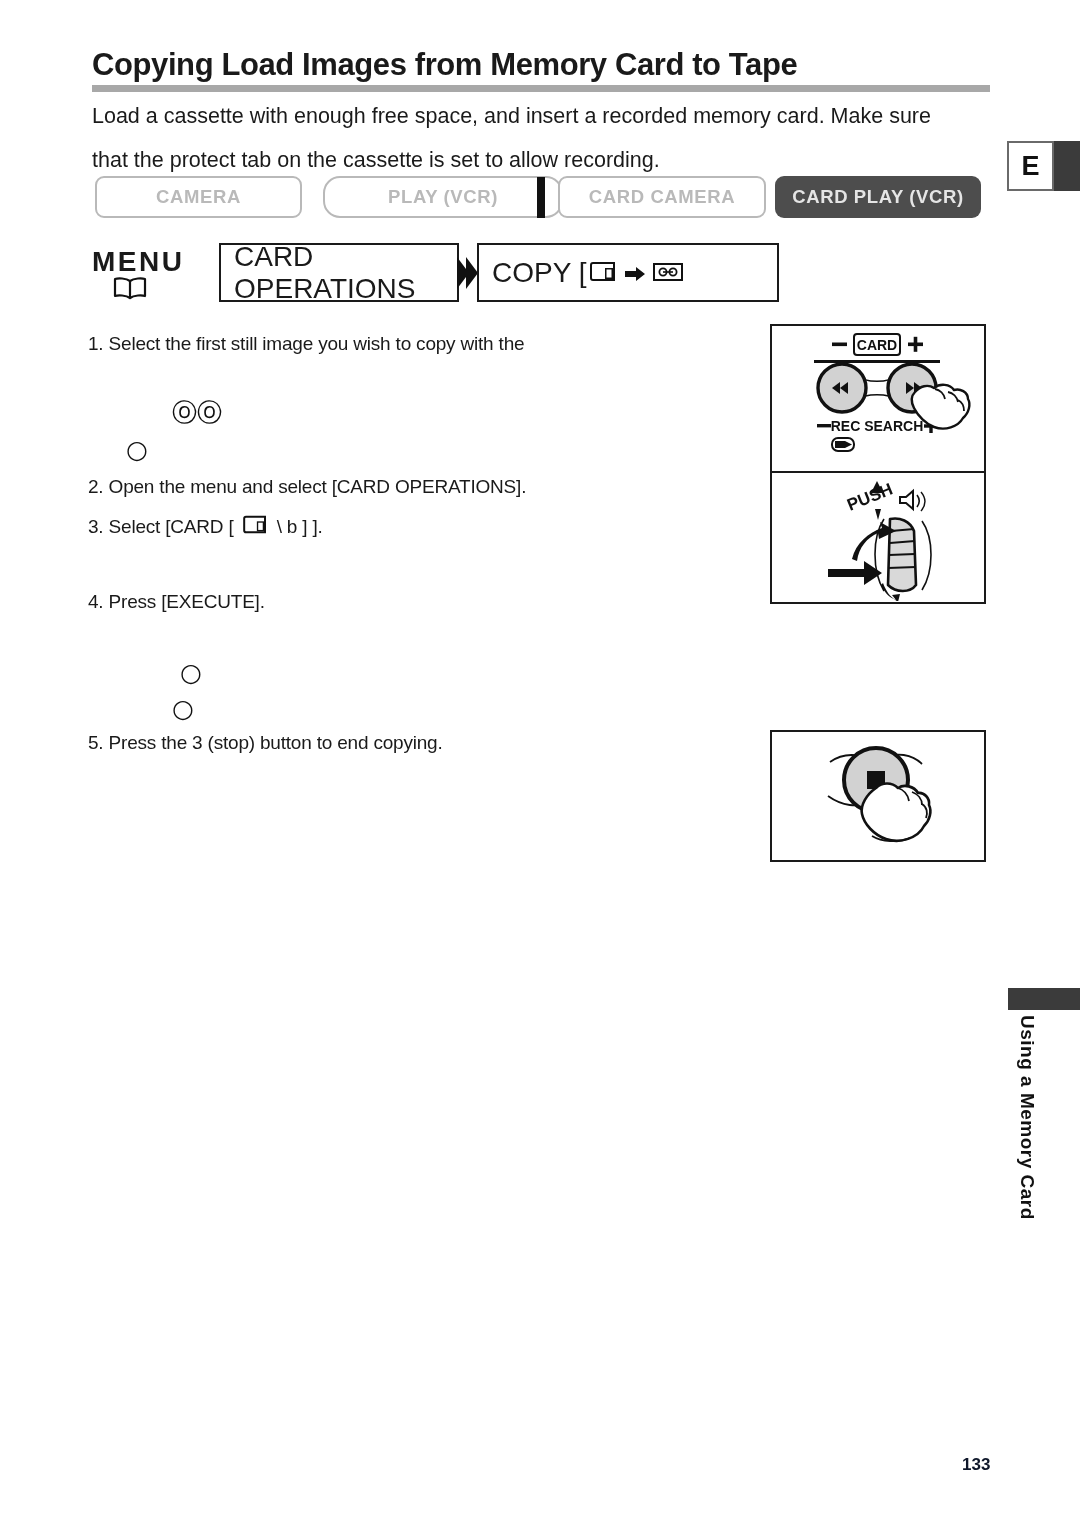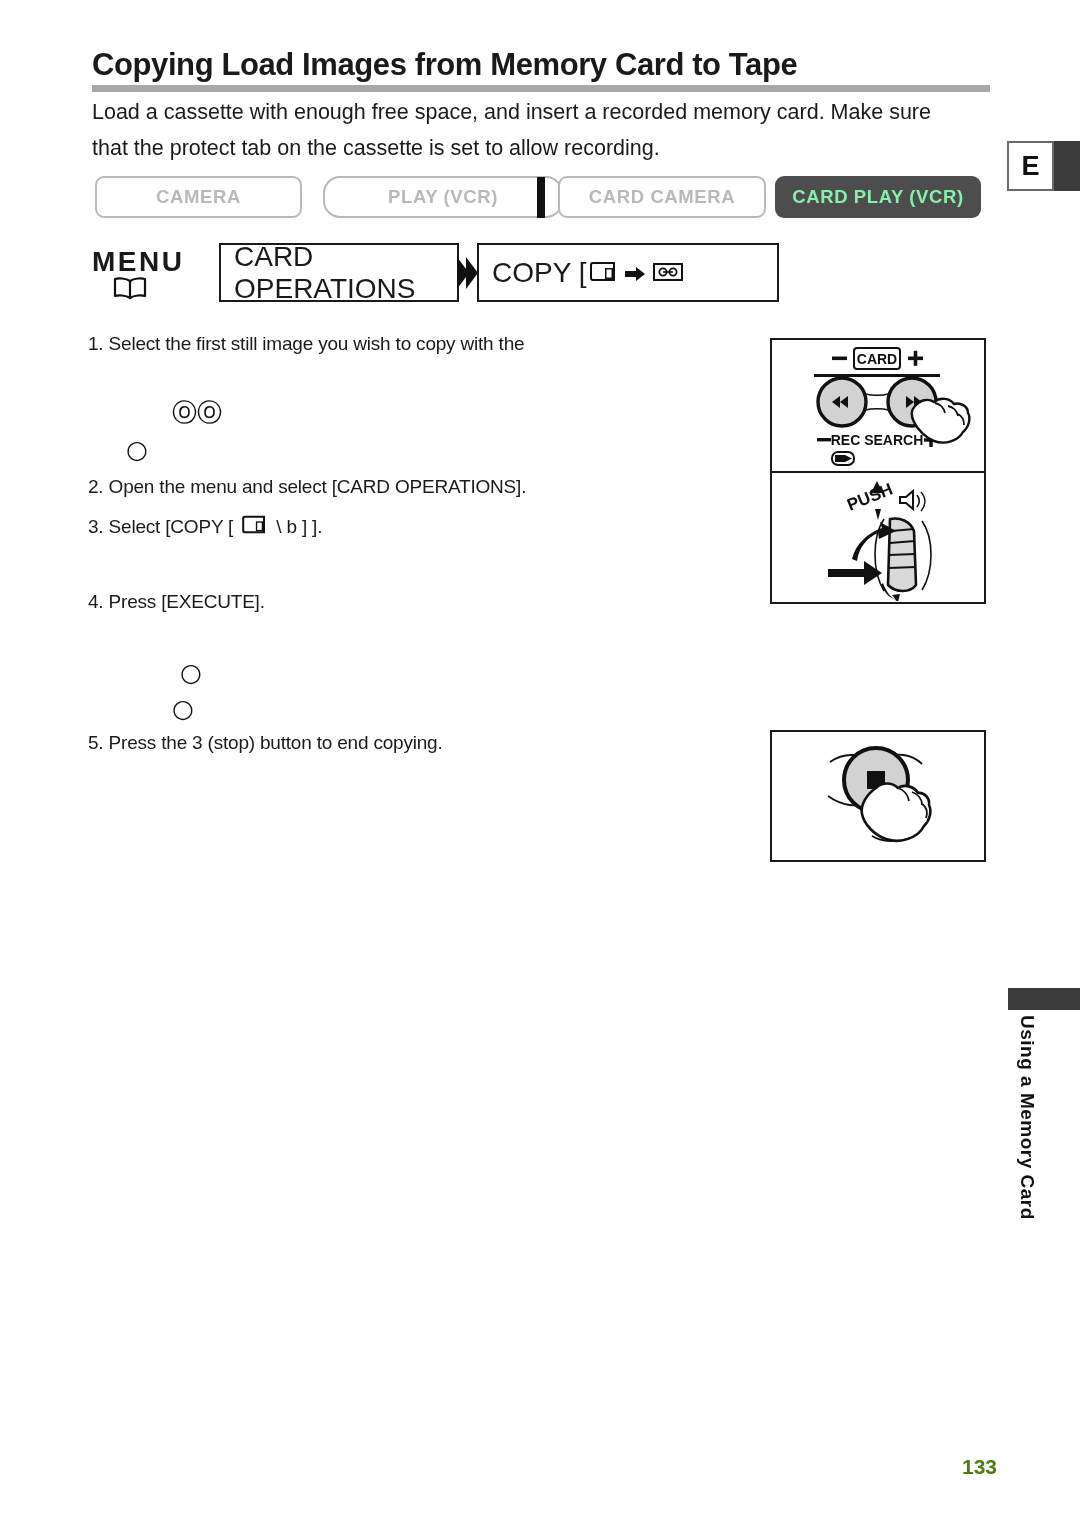--- a/index.html
+++ b/index.html
@@ -35,21 +35,21 @@
     background: #a8a8a8;
   }
 
   
   .intro {
     position: absolute;
     left: 92px;
     top: 94px;
     width: 880px;
     font-size: 21.5px;
-    line-height: 36px;
+    line-height: 44px;
     color: #1a1a1a;
   }
 
   
   .mode-row {
     position: absolute;
     left: 95px;
     top: 176px;
     height: 42px;
   }
@@ -66,21 +66,21 @@
     font-weight: bold;
     letter-spacing: 0.6px;
   }
   .mode-btn.inactive {
     border: 2.5px solid #b9b9b9;
     color: #b9b9b9;
     background: #ffffff;
   }
   .mode-btn.active {
     background: #4d4d4d;
-    color: #86efac;
+    color: #e5e5e5;
     border: none;
   }
   .mode-sep {
     position: absolute;
     top: 1px;
     left: 442px;
     width: 8px;
     height: 41px;
     background: #111111;
   }
@@ -173,21 +173,21 @@
   #glyph-c { left: 180px; top: 660px; }
   #glyph-d { left: 172px; top: 696px; }
 
   
   .illus {
     position: absolute;
     box-sizing: border-box;
     border: 2.5px solid #1a1a1a;
     background: #ffffff;
   }
-  #illus-1 { left: 770px; top: 338px; width: 216px; height: 175px; }
+  #illus-1 { left: 770px; top: 324px; width: 216px; height: 175px; }
   #illus-2 { left: 770px; top: 471px; width: 216px; height: 133px; }
   #illus-3 { left: 770px; top: 730px; width: 216px; height: 132px; }
   .illus svg { display: block; }
 
   
   .side-tab-bar {
     position: absolute;
     left: 1008px;
     top: 988px;
     width: 72px;
@@ -206,23 +206,23 @@
     text-orientation: mixed;
     letter-spacing: 0.5px;
     white-space: nowrap;
   }
 
   
   .page-number {
     position: absolute;
     left: 962px;
     top: 1455px;
-    font-size: 21px;
-    font-weight: bold;
-    color: #4d7c0f;
+    font-size: 17px;
+    font-weight: bold;
+    color: #0f172a;
   }
 </style>
 </head>
 <body>
 
 <div class="page-title">Copying Load Images from Memory Card to Tape</div>
 <div class="title-rule"></div>
 
 <div class="intro">Load a cassette with enough free space, and insert a recorded memory card. Make sure that the protect tab on the cassette is set to allow recording.</div>
 
@@ -296,21 +296,21 @@
 <div class="glyph-missing" id="glyph-a">ⓞⓞ</div>
 <div class="glyph-missing" id="glyph-b">○</div>
 
 <div class="step" id="step-2">
   <span>2.</span>
   <span>Open the menu and select [CARD OPERATIONS].</span>
 </div>
 
 <div class="step" id="step-3">
   <span>3.</span>
-  <span>Select [COPY [</span><span class="icon-inline">
+  <span>Select [CARD [</span><span class="icon-inline">
     <svg width="25" height="19" viewBox="0 0 27 21">
       <path d="M3 2 H24 V19 H3 A2 2 0 0 1 1 17 V4 A2 2 0 0 1 3 2 Z" fill="none" stroke="#111" stroke-width="2.2"></path>
       <rect x="15" y="7" width="8" height="11" fill="#111"></rect>
       <rect x="16.5" y="8.5" width="5" height="8" fill="#fff"></rect>
     </svg>
   </span><span> \   b  ] ].</span>
 </div>
 
 <div class="step" id="step-4">
   <span>4.</span>

